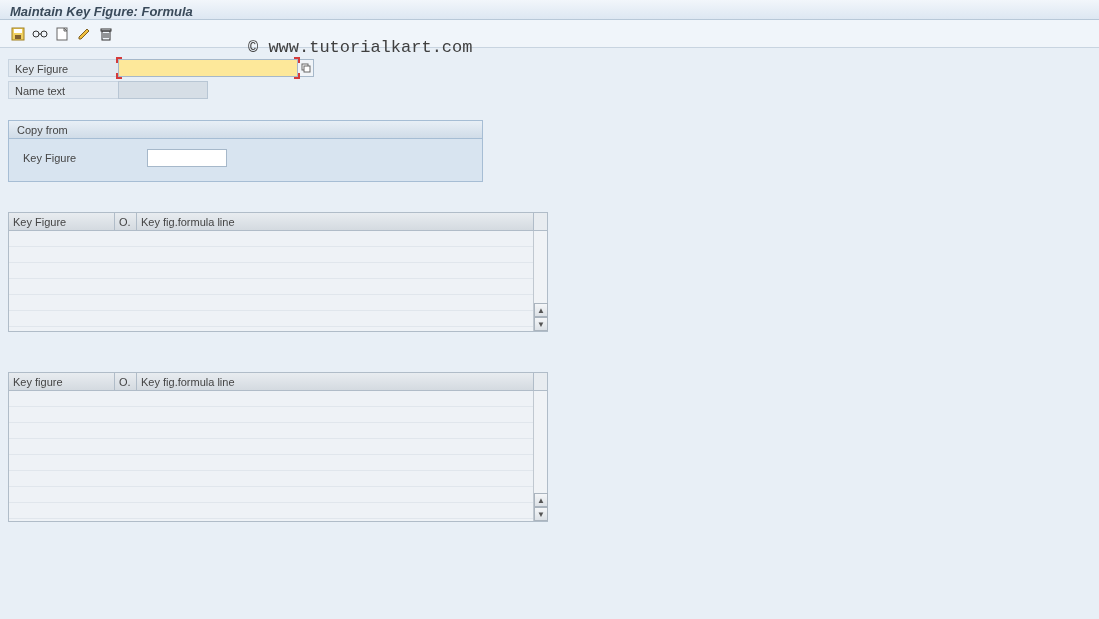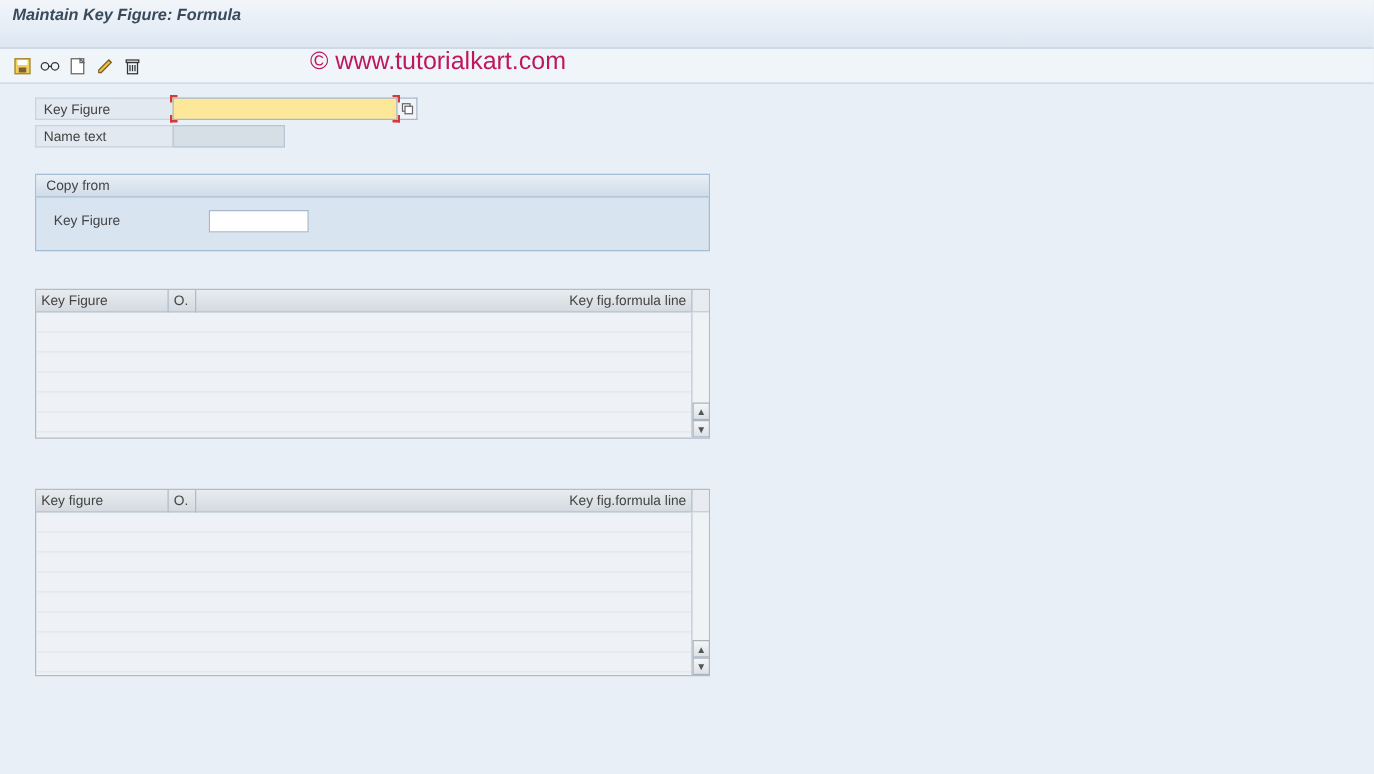--- a/index.html
+++ b/index.html
@@ -9,21 +9,21 @@
       background: #e8eff6;
       width: 1099px;
       height: 619px;
       overflow: hidden;
       position: relative;
     }
     .titlebar {
       background: linear-gradient(to bottom, #f2f6fb 0%, #dde7f2 100%);
       border-bottom: 1px solid #b8c8d8;
       padding: 4px 10px;
-      height: 39px;
+      height: 20px;
     }
     .titlebar-text {
       font-weight: bold;
       font-style: italic;
       font-size: 13px;
       color: #3a4a5a;
     }
     .toolbar {
       background: #f0f5fa;
       border-bottom: 1px solid #c8d4e0;
@@ -38,21 +38,20 @@
       height: 20px;
       display: inline-flex;
       align-items: center;
       justify-content: center;
       cursor: pointer;
       border: 1px solid transparent;
       border-radius: 2px;
     }
     .content {
       padding: 10px 8px;
-      margin-left: 20px;
     }
     .field-row {
       display: flex;
       align-items: center;
       margin-bottom: 2px;
       height: 20px;
     }
     .field-label {
       width: 110px;
       background: #e2e9f0;
@@ -101,21 +100,21 @@
       border-left: none;
       background: #f0f4f8;
       display: inline-flex;
       align-items: center;
       justify-content: center;
       cursor: pointer;
     }
     .groupbox {
       border: 1px solid #a6bdd4;
       margin-top: 20px;
-      width: 540px;
+      width: 475px;
       background: #d8e4f0;
     }
     .groupbox-title {
       background: linear-gradient(to bottom, #e8eff6 0%, #d0dce8 100%);
       border-bottom: 1px solid #a6bdd4;
       padding: 3px 8px;
       color: #444;
       height: 18px;
     }
     .groupbox-body {
@@ -146,21 +145,21 @@
     }
     .grid-col {
       border-right: 1px solid #b0bcc8;
       padding: 2px 4px;
       color: #444;
       height: 18px;
       line-height: 14px;
     }
     .grid-col.c1 { width: 106px; }
     .grid-col.c2 { width: 22px; }
-    .grid-col.c3 { flex: 1; border-right: none; text-align: right; }
+    .grid-col.c3 { flex: 1; border-right: none; }
     .grid-scroll {
       width: 14px;
       background: #e8ecf0;
       border-left: 1px solid #b0bcc8;
     }
     .grid-body {
       display: flex;
       height: 100px;
     }
     .grid-rows {
@@ -187,24 +186,24 @@
       align-items: center;
       justify-content: center;
       cursor: pointer;
       font-size: 8px;
       color: #555;
     }
     .watermark {
       position: absolute;
       top: 38px;
       left: 248px;
-      font-size: 20px;
-      color: #be185d;
+      font-size: 17px;
+      color: #404040;
       pointer-events: none;
-      font-family: Liberation Sans, sans-serif;
+      font-family: Liberation Mono, monospace;
       z-index: 100;
     }
   </style>
 </head>
 <body>
 
 <div class="watermark">© www.tutorialkart.com</div>
 
 <div class="titlebar">
   <span class="titlebar-text">Maintain Key Figure: Formula</span>

